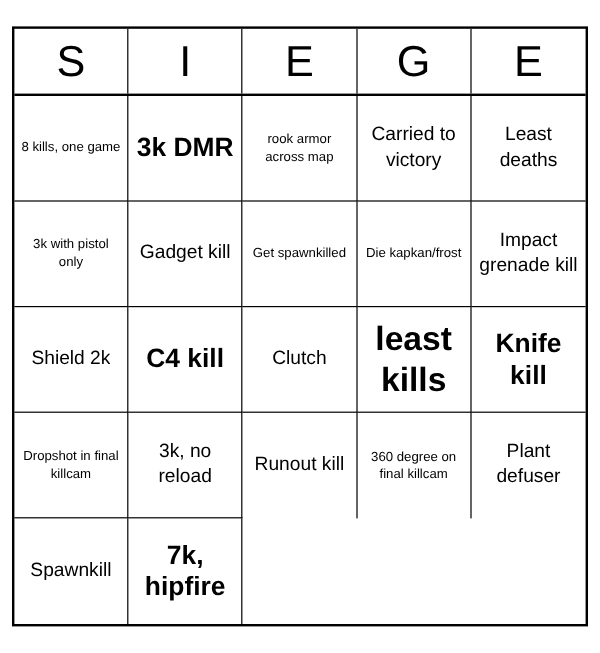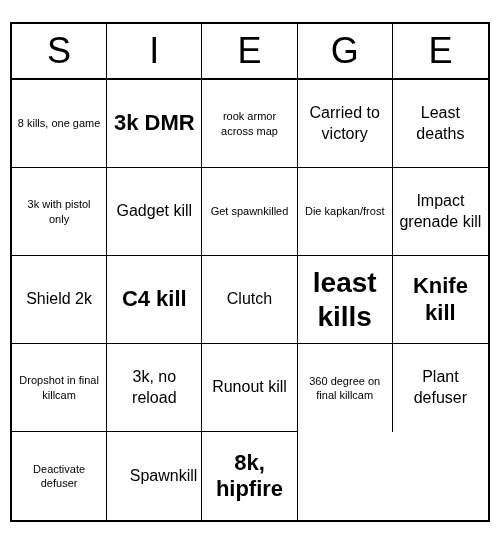--- a/index.html
+++ b/index.html
@@ -59,21 +59,20 @@
       text-align: center;
       padding: 4px;
     }
 
     .cell:nth-child(5n) {
       border-right: none;
     }
 
     .cell:nth-last-child(-n+5) {
       border-bottom: none;
-      justify-content: flex-end;
     }
 
     .cell-text {
       font-size: 13px;
       line-height: 1.3;
     }
 
     .cell-text.large {
       font-size: 22px;
       font-weight: bold;
@@ -162,22 +161,19 @@
       <div class="cell">
         <span class="cell-text medium">Runout kill</span>
       </div>
       <div class="cell">
         <span class="cell-text small">360 degree on final killcam</span>
       </div>
       <div class="cell">
         <span class="cell-text medium">Plant defuser</span>
       </div>
       <div class="cell">
-        <span class="cell-text small">Deactivate defuser</span>
-      </div>
-      <div class="cell">
         <span class="cell-text medium">Spawnkill</span>
       </div>
       <div class="cell">
-        <span class="cell-text large">8k, hipfire</span>
+        <span class="cell-text large">7k, hipfire</span>
       </div>
     </div>
 </div>
 
 </body></html>

